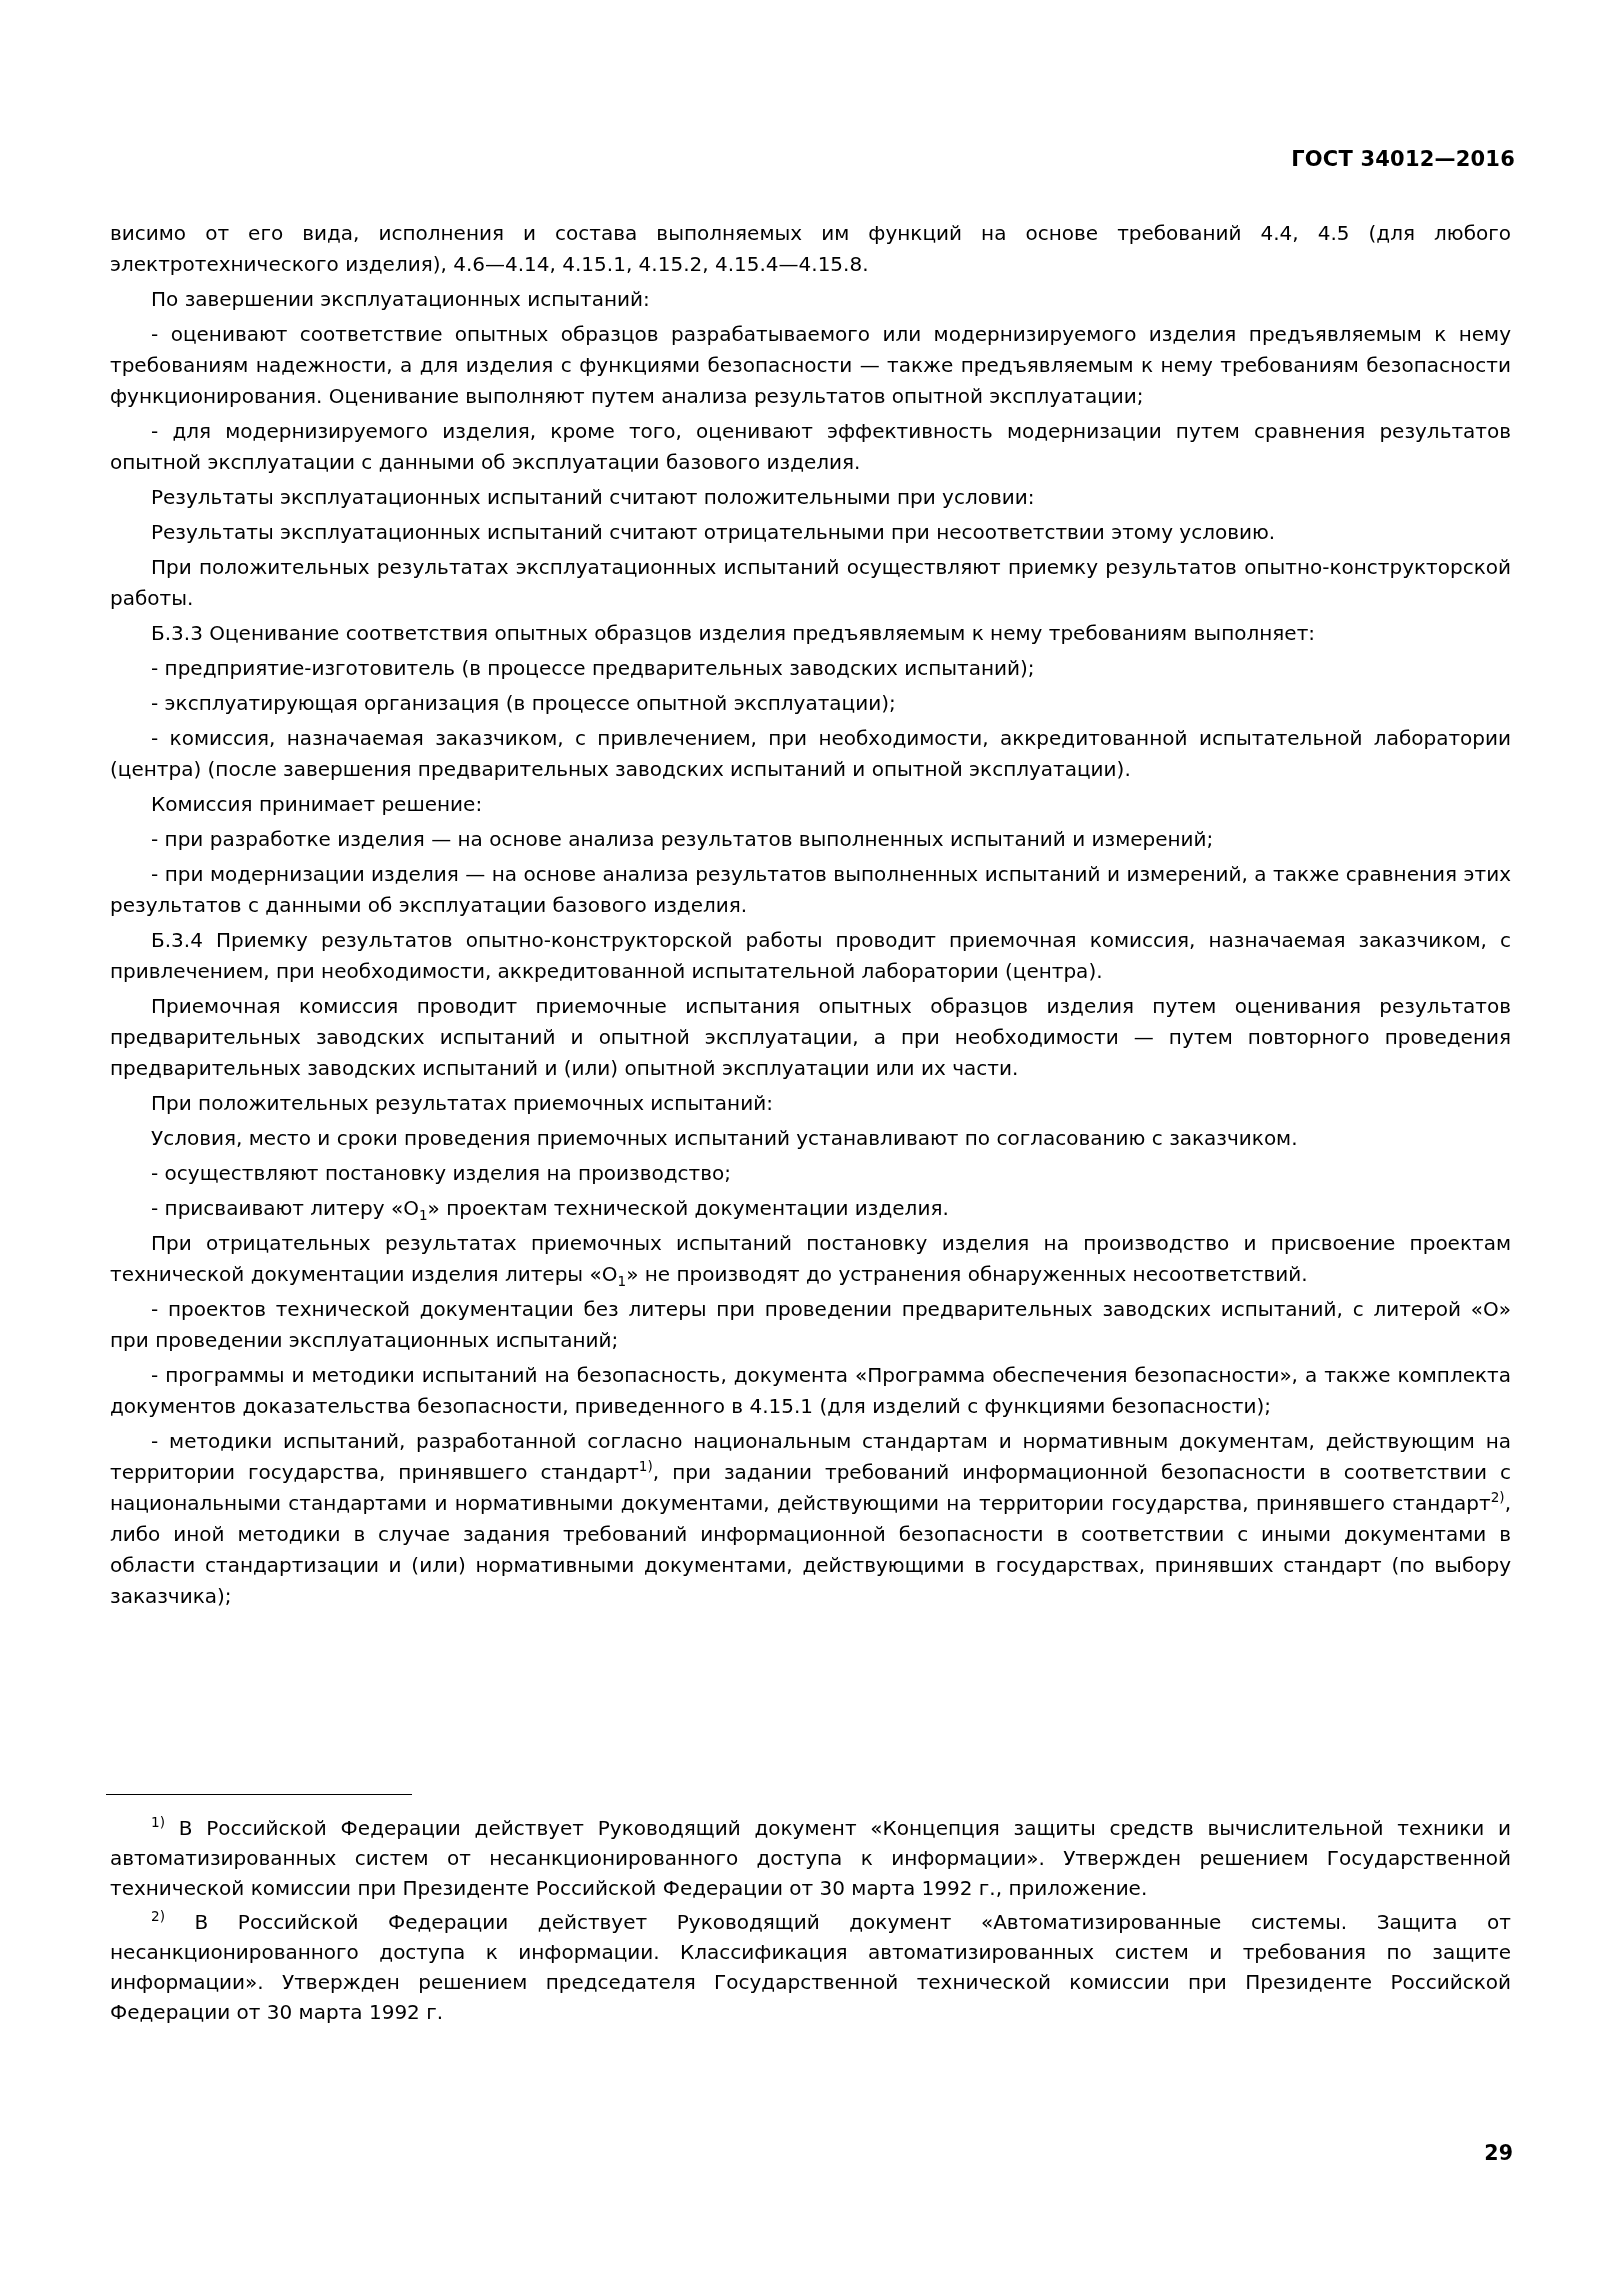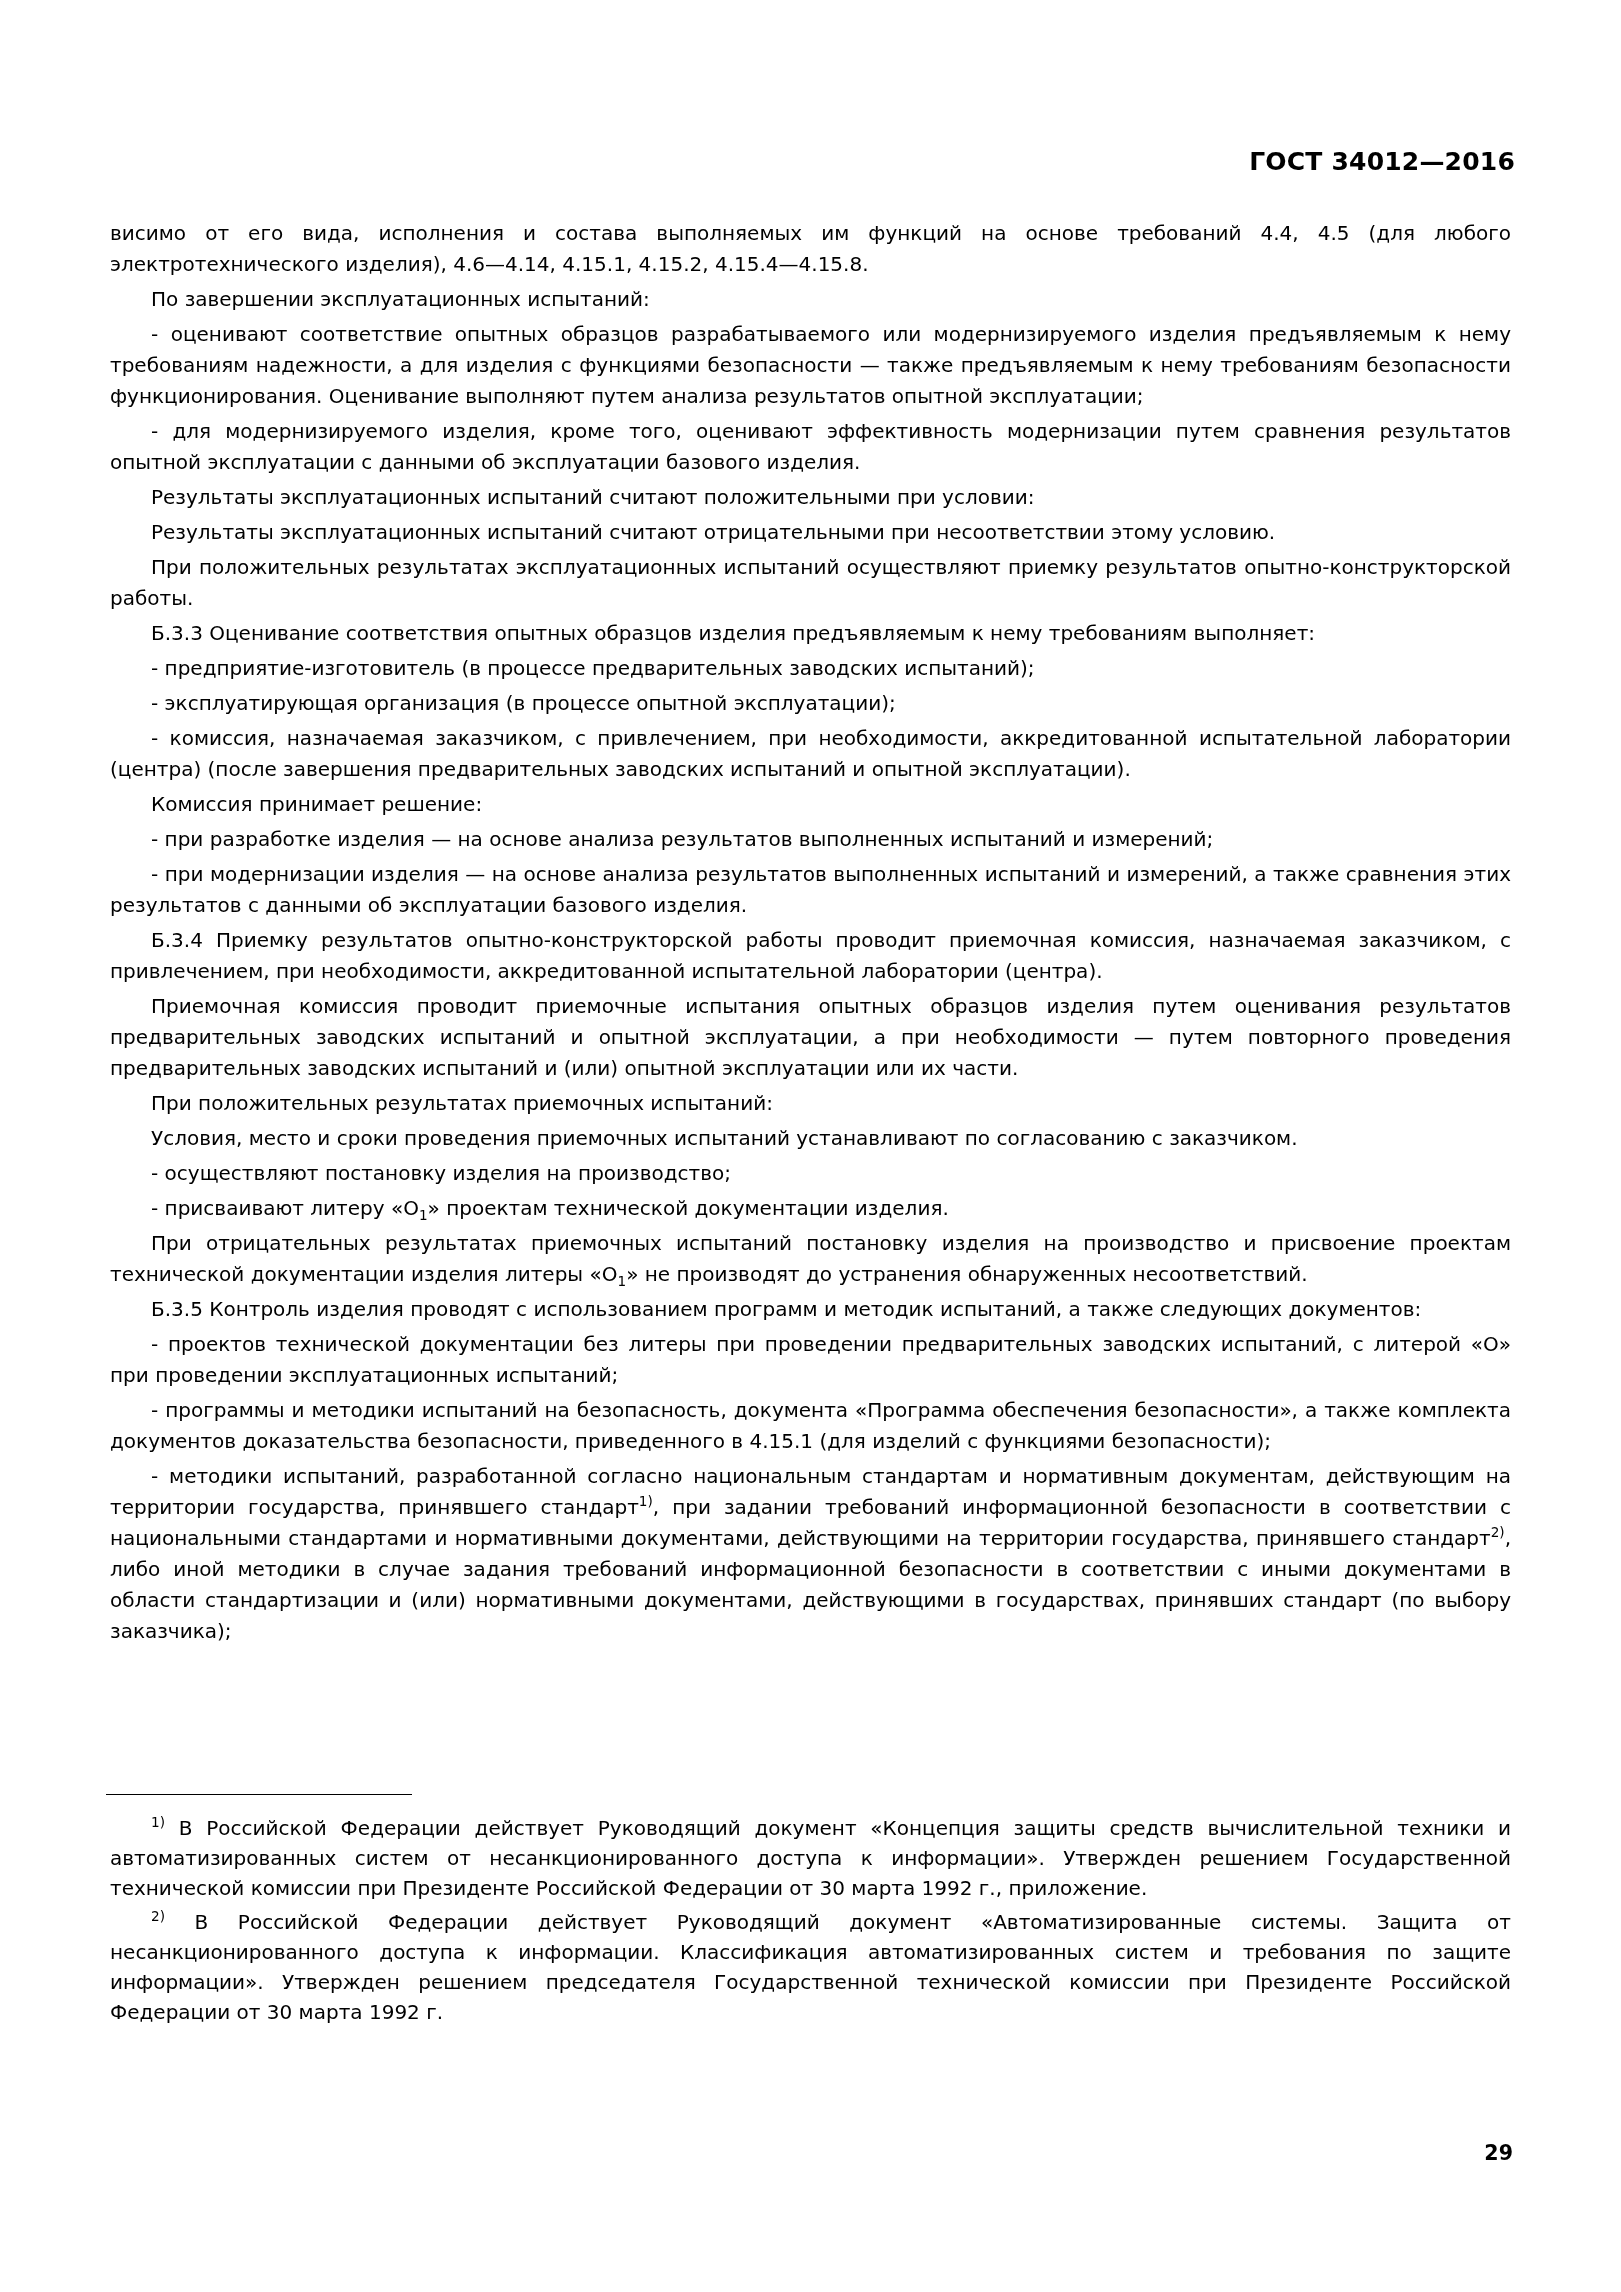--- a/index.html
+++ b/index.html
@@ -20,21 +20,21 @@
     top: 0; left: 0;
     width: 1621px;
     height: 2293px;
     box-sizing: border-box;
     padding: 0;
   }
   .header {
     position: absolute;
     top: 147px;
     right: 106px;
-    font-size: 25px;
+    font-size: 21px;
     font-weight: bold;
     letter-spacing: 0.2px;
     font-family: "DejaVu Sans", sans-serif;
   }
   .content {
     position: absolute;
     top: 214px;
     left: 106px;
     width: 1409px;
   }
@@ -111,21 +111,20 @@
       <p class="indent">Комиссия принимает решение:</p>
       <p class="indent">- при разработке изделия — на основе анализа результатов выполненных испытаний и измерений;</p>
       <p class="indent">- при модернизации изделия — на основе анализа результатов выполненных испытаний и измерений, а также сравнения этих результатов с данными об эксплуатации базового изделия.</p>
       <p class="indent">Б.3.4 Приемку результатов опытно-конструкторской работы проводит приемочная комиссия, назначаемая заказчиком, с привлечением, при необходимости, аккредитованной испытательной лаборатории (центра).</p>
       <p class="indent">Приемочная комиссия проводит приемочные испытания опытных образцов изделия путем оценивания результатов предварительных заводских испытаний и опытной эксплуатации, а при необходимости — путем повторного проведения предварительных заводских испытаний и (или) опытной эксплуатации или их части.</p>
       <p class="indent">При положительных результатах приемочных испытаний:</p>
       <p class="indent">Условия, место и сроки проведения приемочных испытаний устанавливают по согласованию с заказчиком.</p>
       <p class="indent">- осуществляют постановку изделия на производство;</p>
       <p class="indent">- присваивают литеру «О<sub>1</sub>» проектам технической документации изделия.</p>
       <p class="indent">При отрицательных результатах приемочных испытаний постановку изделия на производство и присвоение проектам технической документации изделия литеры «О<sub>1</sub>» не производят до устранения обнаруженных несоответствий.</p>
-      <p class="indent">Б.3.5 Контроль изделия проводят с использованием программ и методик испытаний, а также следующих документов:</p>
       <p class="indent">- проектов технической документации без литеры при проведении предварительных заводских испытаний, с литерой «О» при проведении эксплуатационных испытаний;</p>
       <p class="indent">- программы и методики испытаний на безопасность, документа «Программа обеспечения безопасности», а также комплекта документов доказательства безопасности, приведенного в 4.15.1 (для изделий с функциями безопасности);</p>
       <p class="indent">- методики испытаний, разработанной согласно национальным стандартам и нормативным документам, действующим на территории государства, принявшего стандарт<sup>1)</sup>, при задании требований информационной безопасности в соответствии с национальными стандартами и нормативными документами, действующими на территории государства, принявшего стандарт<sup>2)</sup>, либо иной методики в случае задания требований информационной безопасности в соответствии с иными документами в области стандартизации и (или) нормативными документами, действующими в государствах, принявших стандарт (по выбору заказчика);</p>
     </div>
 
   <div class="footnotes">
     <div class="fn-rule"></div>
     <div>
         <p><sup>1)</sup> В Российской Федерации действует Руководящий документ «Концепция защиты средств вычислительной техники и автоматизированных систем от несанкционированного доступа к информации». Утвержден решением Государственной технической комиссии при Президенте Российской Федерации от 30 марта 1992 г., приложение.</p>
         <p><sup>2)</sup> В Российской Федерации действует Руководящий документ «Автоматизированные системы. Защита от несанкционированного доступа к информации. Классификация автоматизированных систем и требования по защите информации». Утвержден решением председателя Государственной технической комиссии при Президенте Российской Федерации от 30 марта 1992 г.</p>

